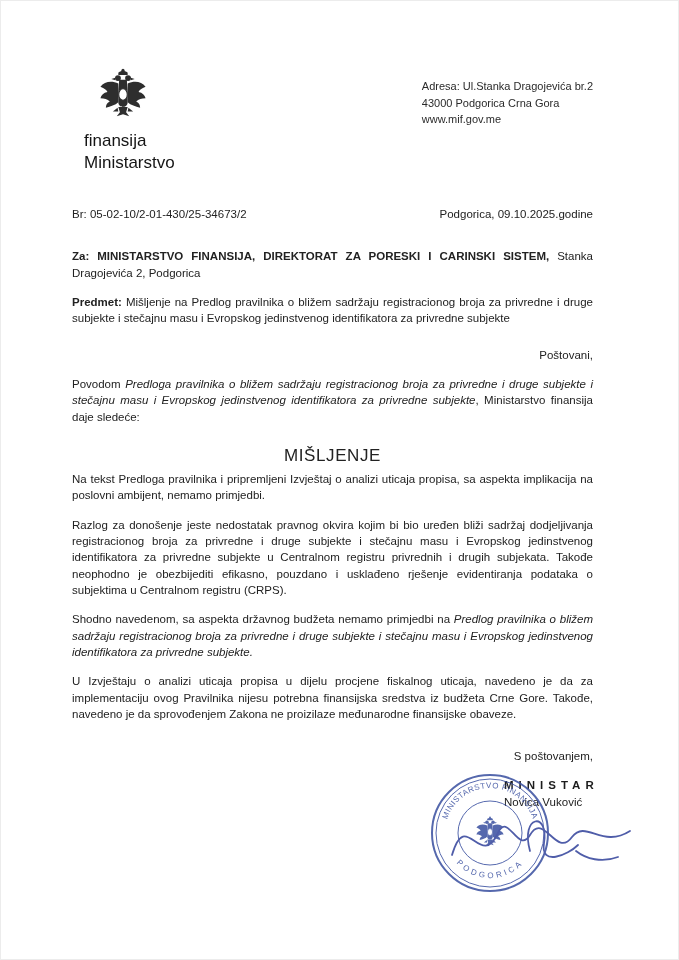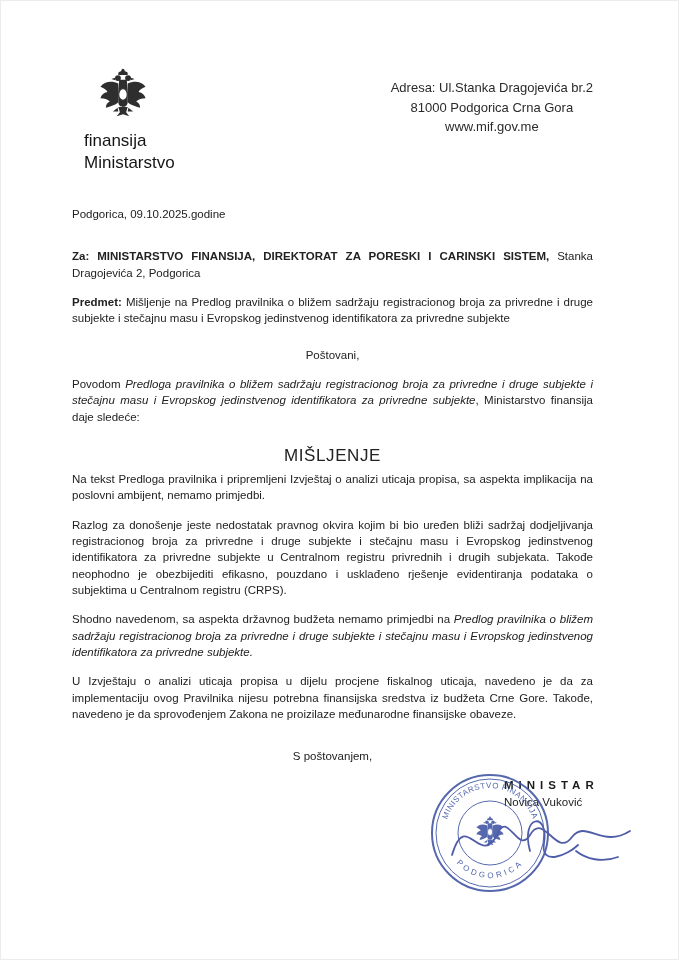--- a/index.html
+++ b/index.html
@@ -12,30 +12,30 @@
     background: #ffffff;
     overflow: hidden;
     box-shadow: inset 0 0 0 1px #ececec;
   }
   
   .logo-block { position: absolute; left: 84px; top: 68px; width: 150px; }
   .eagle-svg { display: block; margin-left: 14px; }
   .ministry-name { margin-top: 6px; font-size: 17px; line-height: 1.28; color: #151515; }
   .address-block {
     position: absolute; right: 86px; top: 78px;
-    text-align: center; font-size: 13px; line-height: 1.5; color: #2a2a2a;
+    text-align: left; font-size: 11px; line-height: 1.5; color: #2a2a2a;
   }
   
   .content {
     position: absolute; left: 72px; right: 86px; top: 206px;
     font-size: 11.5px; line-height: 1.42; color: #222;
   }
   .ref-row { display: flex; justify-content: space-between; margin-bottom: 26px; }
   .content p { text-align: justify; margin-bottom: 13px; }
-  .content p.no-justify { text-align: center; }
+  .content p.no-justify { text-align: right; }
   .lbl { font-weight: bold; }
   .opinion-heading {
     text-align: center; font-weight: normal; letter-spacing: 0.6px;
     margin: 19px 0 3px 0; font-size: 17px;
   }
   .salutation { margin-top: 20px; }
   .closing { margin-top: 26px; text-align: left; }
   em { font-style: italic; }
   
   .signature-area {
@@ -82,27 +82,28 @@
       <use href="#coat" fill="#2e2e2e" color="#2e2e2e"></use>
     </svg>
     <div class="ministry-name">
       <div>finansija</div>
       <div>Ministarstvo</div>
     </div>
   </div>
 
   <div class="address-block">
     <div>Adresa: Ul.Stanka Dragojevića br.2</div>
-    <div>81000 Podgorica Crna Gora</div>
+    <div>43000 Podgorica Crna Gora</div>
     <div>www.mif.gov.me</div>
   </div>
 
   <div class="content">
 
     <div class="ref-row">
+      <span>Br: 05-02-10/2-01-430/25-34673/2</span>
       <span>Podgorica, 09.10.2025.godine</span>
     </div>
 
     <p><span class="lbl">Za:</span><span class="lbl"> MINISTARSTVO FINANSIJA, DIREKTORAT ZA PORESKI I CARINSKI SISTEM,</span><span> Stanka Dragojevića 2, Podgorica</span></p>
 
     <p><span class="lbl">Predmet:</span><span> Mišljenje na Predlog pravilnika o bližem sadržaju registracionog broja za privredne i druge subjekte i stečajnu masu i Evropskog jedinstvenog identifikatora za privredne subjekte</span></p>
 
 
     <p class="salutation no-justify">Poštovani,</p>
 

